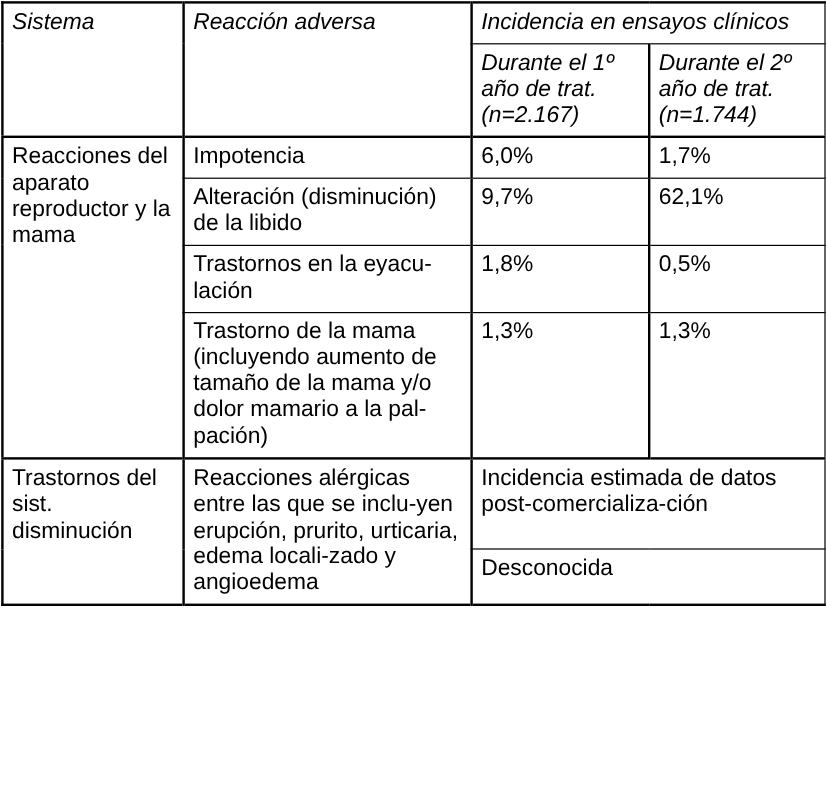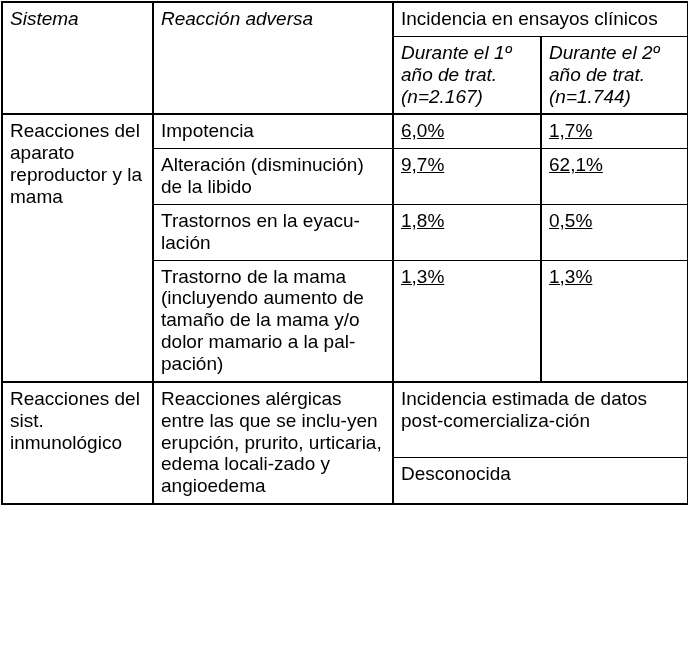--- a/index.html
+++ b/index.html
@@ -51,30 +51,30 @@
   }
   .thick-right {
     border-right: 2px solid #000000 !important;
   }
   .col-sys { width: 151px; }
   .col-adr { width: 240px; }
   .col-y1  { width: 148px; }
   .col-y2  { width: 147px; }
   .hdr-incidencia {
     text-align: center;
+    font-style: italic;
     padding-top: 8px;
     padding-bottom: 8px;
   }
   .sys-cell {
     vertical-align: middle;
   }
   .pct {
     text-align: center;
     vertical-align: middle;
-    text-decoration: underline;
   }
   .adr-cell {
     vertical-align: top;
   }
   .note-cell {
     vertical-align: top;
   }
 </style>
 </head>
 <body>
@@ -116,21 +116,21 @@
         <td class="pct thick-right">1,8%</td>
         <td class="pct">0,5%</td>
       </tr>
       <tr>
         <td class="adr-cell thick-right">Trastorno de la mama (incluyendo aumento de tamaño de la mama y/o dolor mamario a la pal-pación)</td>
         <td class="pct thick-right">1,3%</td>
         <td class="pct">1,3%</td>
       </tr>
 
       <tr>
-        <td class="sys-cell thick-top thick-right" rowspan="2">Reacciones del sist. inmunológico</td>
+        <td class="sys-cell thick-top thick-right" rowspan="2">Trastornos del sist. disminución</td>
         <td class="adr-cell thick-top thick-right" rowspan="2">Reacciones alérgicas entre las que se inclu-yen erupción, prurito, urticaria, edema locali-zado y angioedema</td>
         <td class="note-cell thick-top" colspan="2">Incidencia estimada de datos post-comercializa-ción</td>
       </tr>
       <tr>
         <td class="note-cell" colspan="2">Desconocida</td>
       </tr>
     </tbody>
   </table>
 </div>
 

